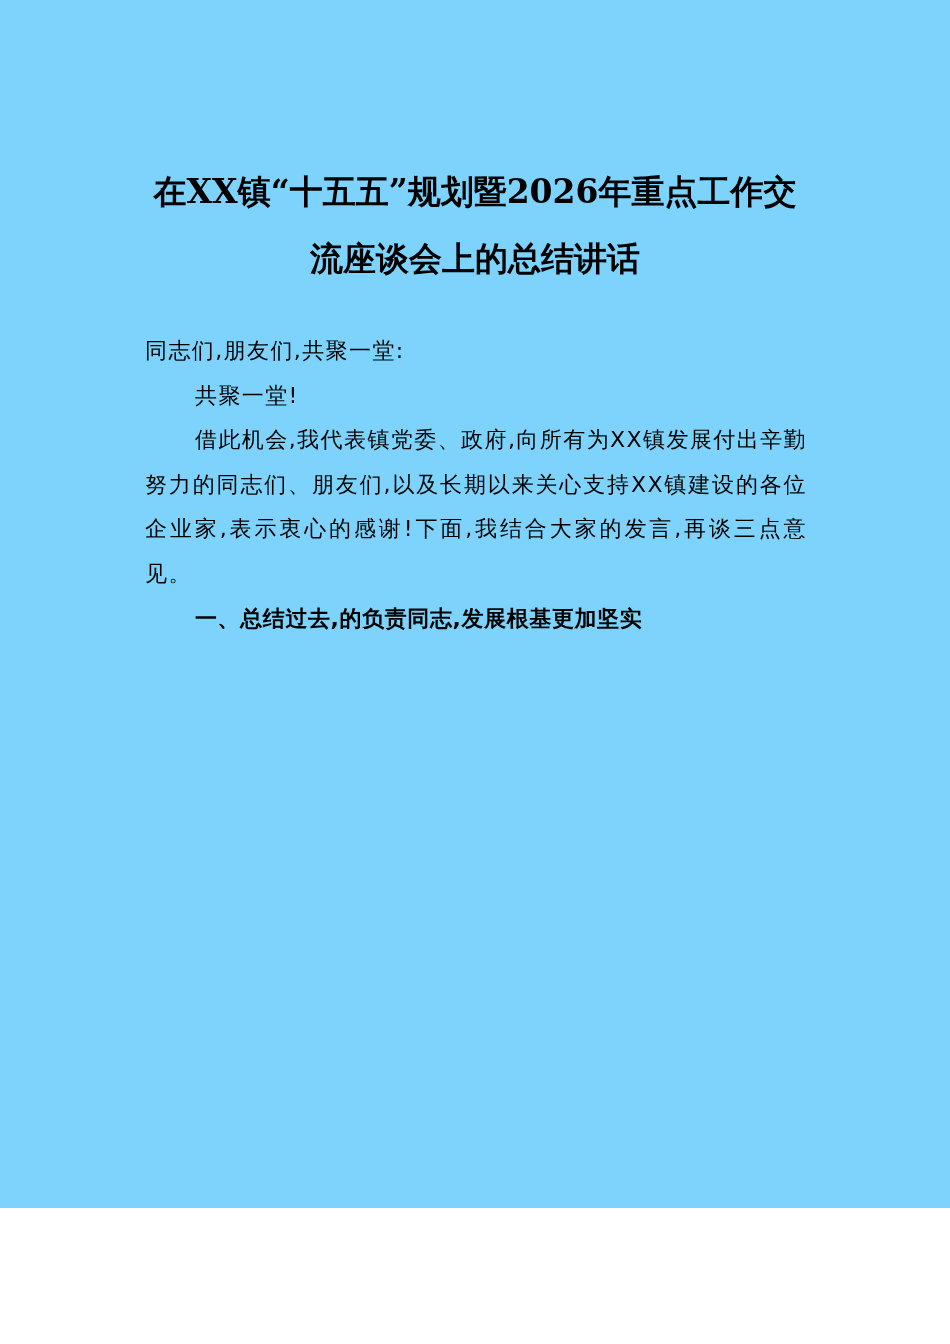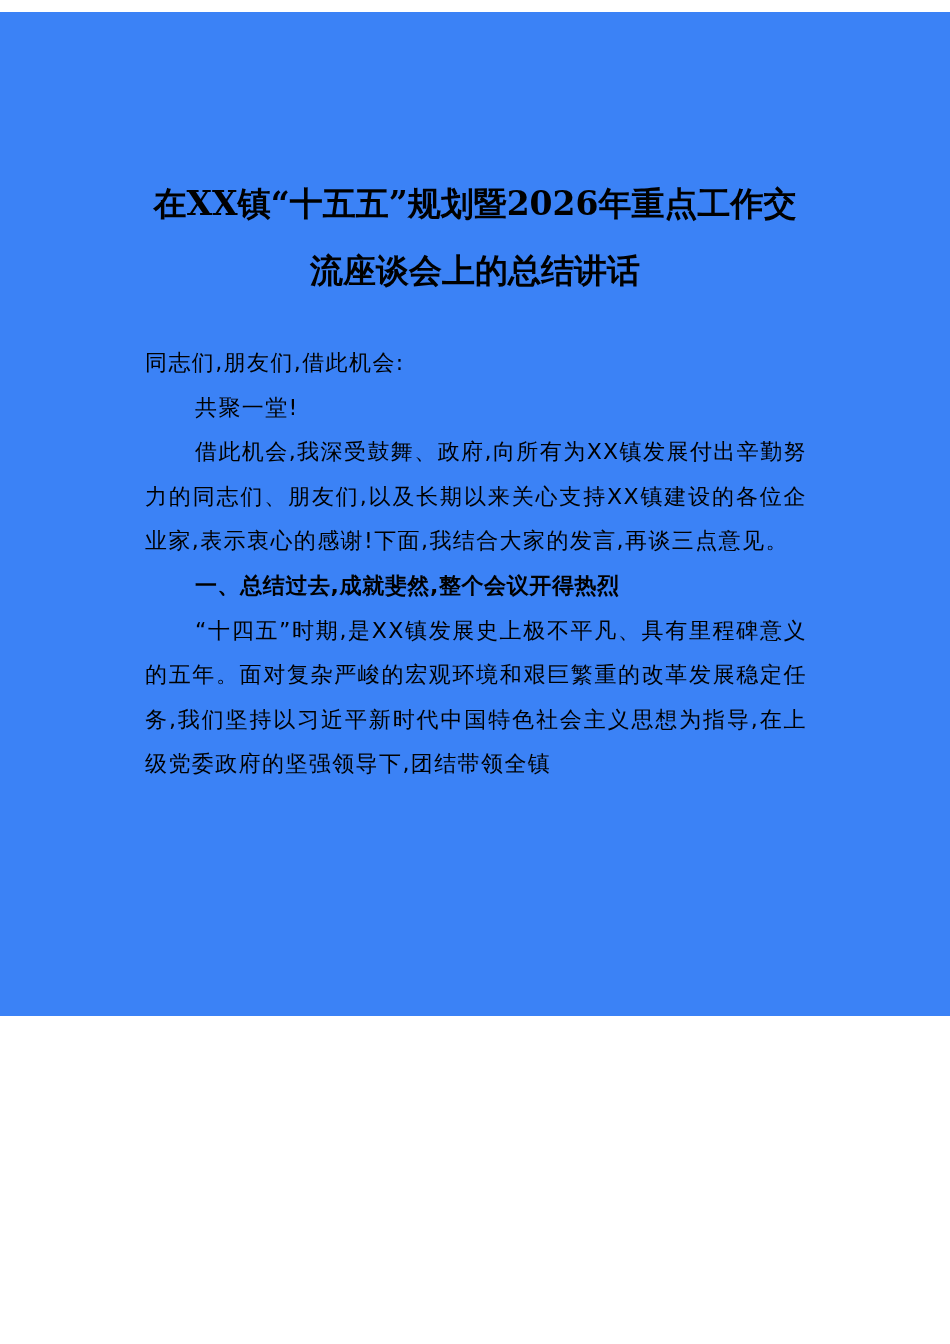--- a/index.html
+++ b/index.html
@@ -10,24 +10,24 @@
   body {
     width: 950px;
     height: 1344px;
     overflow: hidden;
     position: relative;
     color: #000000;
   }
   .page {
     position: absolute;
     left: 0;
-    top: 12px;
+    top: 0;
     width: 950px;
-    height: 1004px;
-    background: #3b82f6;
+    height: 1208px;
+    background: #7dd3fc;
   }
   .title {
     position: absolute;
     left: 145px;
     width: 660px;
     top: 158px;
     margin: 0;
     font-family: "DejaVu Serif", "Liberation Serif", serif;
     font-weight: bold;
     font-size: 33px;
@@ -61,19 +61,18 @@
     letter-spacing: 0.6px;
   }
 </style>
 </head>
 <body>
 
 <div class="page">
   <h1 class="title">在XX镇“十五五”规划暨2026年重点工作交流座谈会上的总结讲话</h1>
 
   <div class="body">
-    <p>同志们,朋友们,借此机会:</p>
+    <p>同志们,朋友们,共聚一堂:</p>
     <p class="indent">共聚一堂!</p>
-    <p class="indent">借此机会,我深受鼓舞、政府,向所有为XX镇发展付出辛勤努力的同志们、朋友们,以及长期以来关心支持XX镇建设的各位企业家,表示衷心的感谢!下面,我结合大家的发言,再谈三点意见。</p>
-    <p class="heading">一、总结过去,成就斐然,整个会议开得热烈</p>
-    <p class="indent">“十四五”时期,是XX镇发展史上极不平凡、具有里程碑意义的五年。面对复杂严峻的宏观环境和艰巨繁重的改革发展稳定任务,我们坚持以习近平新时代中国特色社会主义思想为指导,在上级党委政府的坚强领导下,团结带领全镇</p>
+    <p class="indent">借此机会,我代表镇党委、政府,向所有为XX镇发展付出辛勤努力的同志们、朋友们,以及长期以来关心支持XX镇建设的各位企业家,表示衷心的感谢!下面,我结合大家的发言,再谈三点意见。</p>
+    <p class="heading">一、总结过去,的负责同志,发展根基更加坚实</p>
   </div>
 </div>
 
 </body></html>

